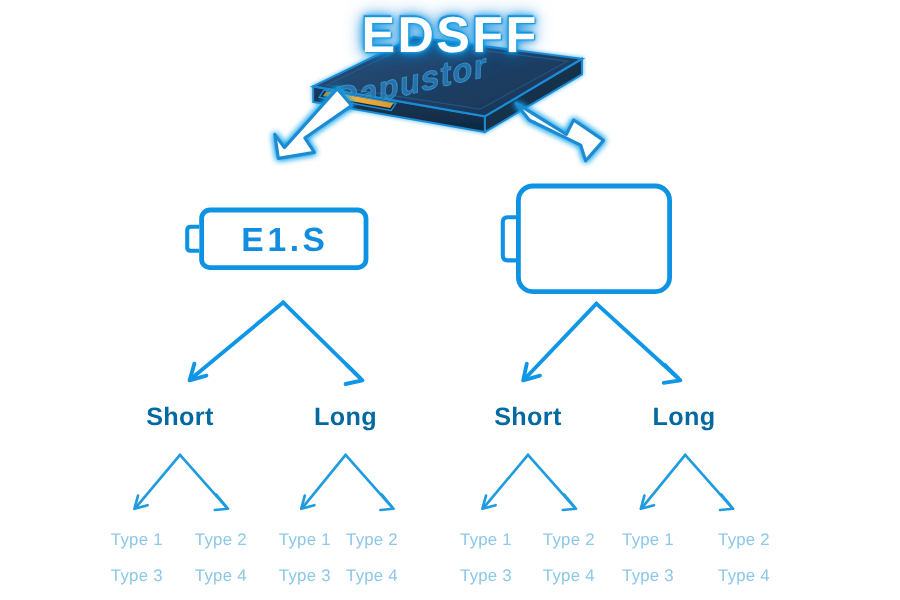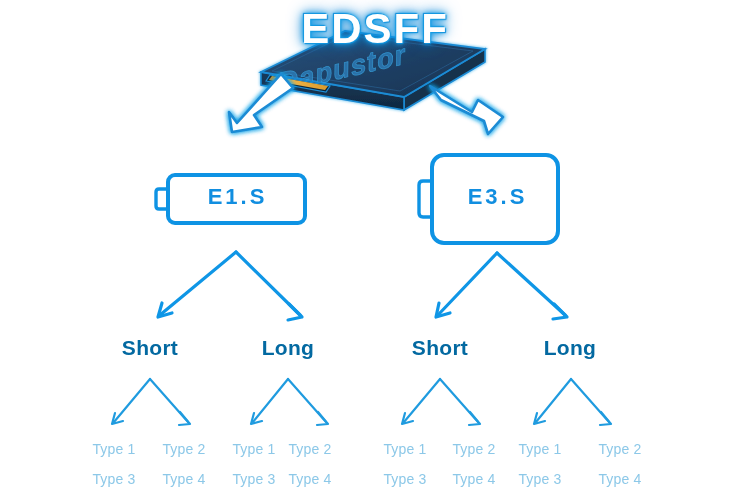--- a/index.html
+++ b/index.html
@@ -47,21 +47,21 @@
     color: #ffffff;
     text-shadow:
       0 0 2px #17a3e8,
       0 0 5px #17a3e8,
       0 0 9px #1192e0,
       0 0 16px #0b7fd0,
       1px 1px 1px #0b7fd0,
       -1px -1px 1px #0b7fd0;
   }
   .ff-label {
-    font-size: 22px;
+    font-size: 28px;
     font-weight: bold;
     color: #118ee0;
     letter-spacing: 3px;
   }
   .ff-e1s { left: 170px; top: 186px; width: 135px; text-align: center; }
   .ff-e3s { left: 435px; top: 186px; width: 125px; text-align: center; }
 
   .len-label {
     font-size: 21px;
     font-weight: bold;
@@ -200,21 +200,20 @@
       <path d="M 571,379 L 536,422"></path>
       <path d="M 545,421 L 534,424 L 537,413"></path>
       <path d="M 571,379 L 609,422"></path>
       <path d="M 601,412 L 611,424 L 600,425"></path>
     </g>
   </svg>
 
   <div class="txt edsff-title">EDSFF</div>
 
   <div class="txt ff-label ff-e1s">E1.S</div>
-  <div class="txt ff-label ff-e3s">E3.S</div>
 
   <div class="txt len-label len-s1">Short</div>
   <div class="txt len-label len-l1">Long</div>
   <div class="txt len-label len-s2">Short</div>
   <div class="txt len-label len-l2">Long</div>
 
   <div class="txt type-label type-cell" style="left:86px;  top:442px;">Type 1</div>
   <div class="txt type-label type-cell" style="left:156px; top:442px;">Type 2</div>
   <div class="txt type-label type-cell" style="left:86px;  top:472px;">Type 3</div>
   <div class="txt type-label type-cell" style="left:156px; top:472px;">Type 4</div>

